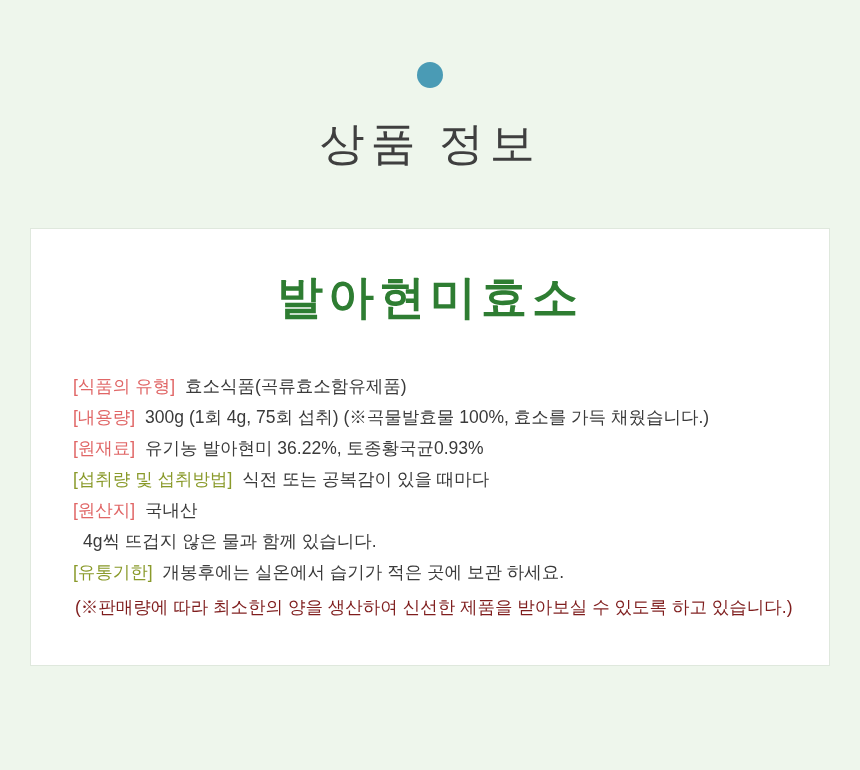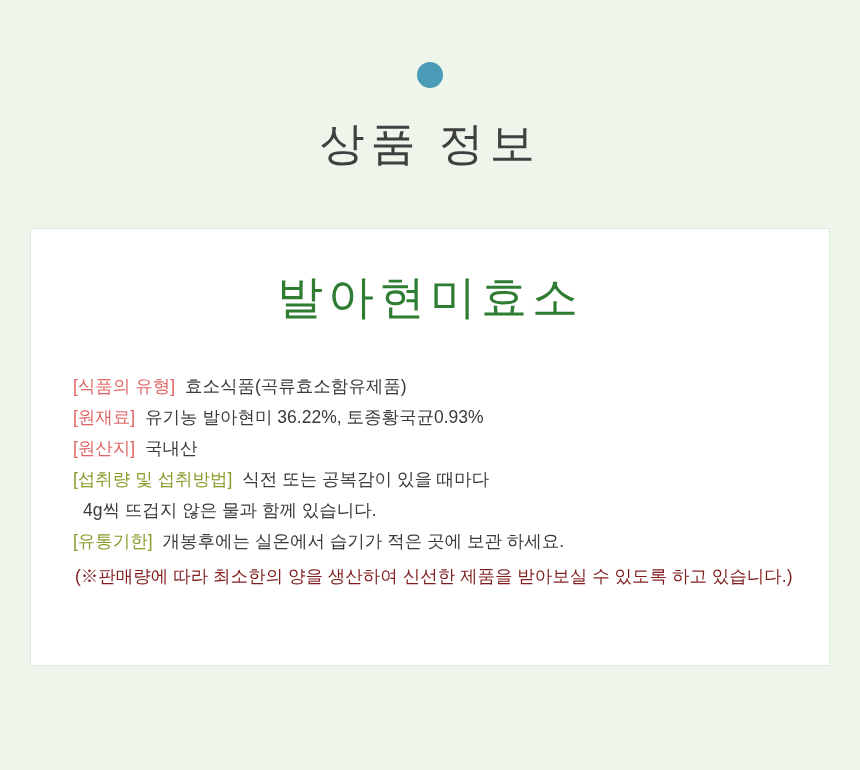--- a/index.html
+++ b/index.html
@@ -49,21 +49,21 @@
     width: 800px;
     height: 438px;
     background: #ffffff;
     border: 1px solid #dfe8dd;
     box-sizing: border-box;
   }
   .product-name {
     margin-top: 38px;
     text-align: center;
     font-size: 46px;
-    font-weight: normal;
+    font-weight: bold;
     letter-spacing: 5px;
     color: #2e7d32;
   }
 
   .info-list {
     margin: 42px 0 0 16px;
     padding: 0 26px 0 26px;
     list-style: none;
   }
   .info-row {
@@ -107,30 +107,34 @@
 
   <div class="card">
     <div class="product-name">발아현미효소</div>
 
     <ul class="info-list">
       <li class="info-row">
         <span class="lbl">[식품의 유형]</span>
         <span class="val">효소식품(곡류효소함유제품)</span>
       </li>
       <li class="info-row">
+        <span class="lbl">[내용량]</span>
+        <span class="val">300g (1회 4g, 75회 섭취) (※곡물발효물 100%, 효소를 가득 채웠습니다.)</span>
+      </li>
+      <li class="info-row">
         <span class="lbl">[원재료]</span>
         <span class="val">유기농 발아현미 36.22%, 토종황국균0.93%</span>
       </li>
       <li class="info-row">
+        <span class="lbl lbl-olive">[섭취량 및 섭취방법]</span>
+        <span class="val">식전 또는 공복감이 있을 때마다</span>
+      </li>
+      <li class="info-row">
         <span class="lbl">[원산지]</span>
         <span class="val">국내산</span>
-      </li>
-      <li class="info-row">
-        <span class="lbl lbl-olive">[섭취량 및 섭취방법]</span>
-        <span class="val">식전 또는 공복감이 있을 때마다</span>
       </li>
       <li class="cont-row">4g씩 뜨겁지 않은 물과 함께 있습니다.</li>
       <li class="info-row">
         <span class="lbl lbl-olive">[유통기한]</span>
         <span class="val">개봉후에는 실온에서 습기가 적은 곳에 보관 하세요.</span>
       </li>
       <li class="note-row">(※판매량에 따라 최소한의 양을 생산하여 신선한 제품을 받아보실 수 있도록 하고 있습니다.)</li>
     </ul>
   </div>
 

